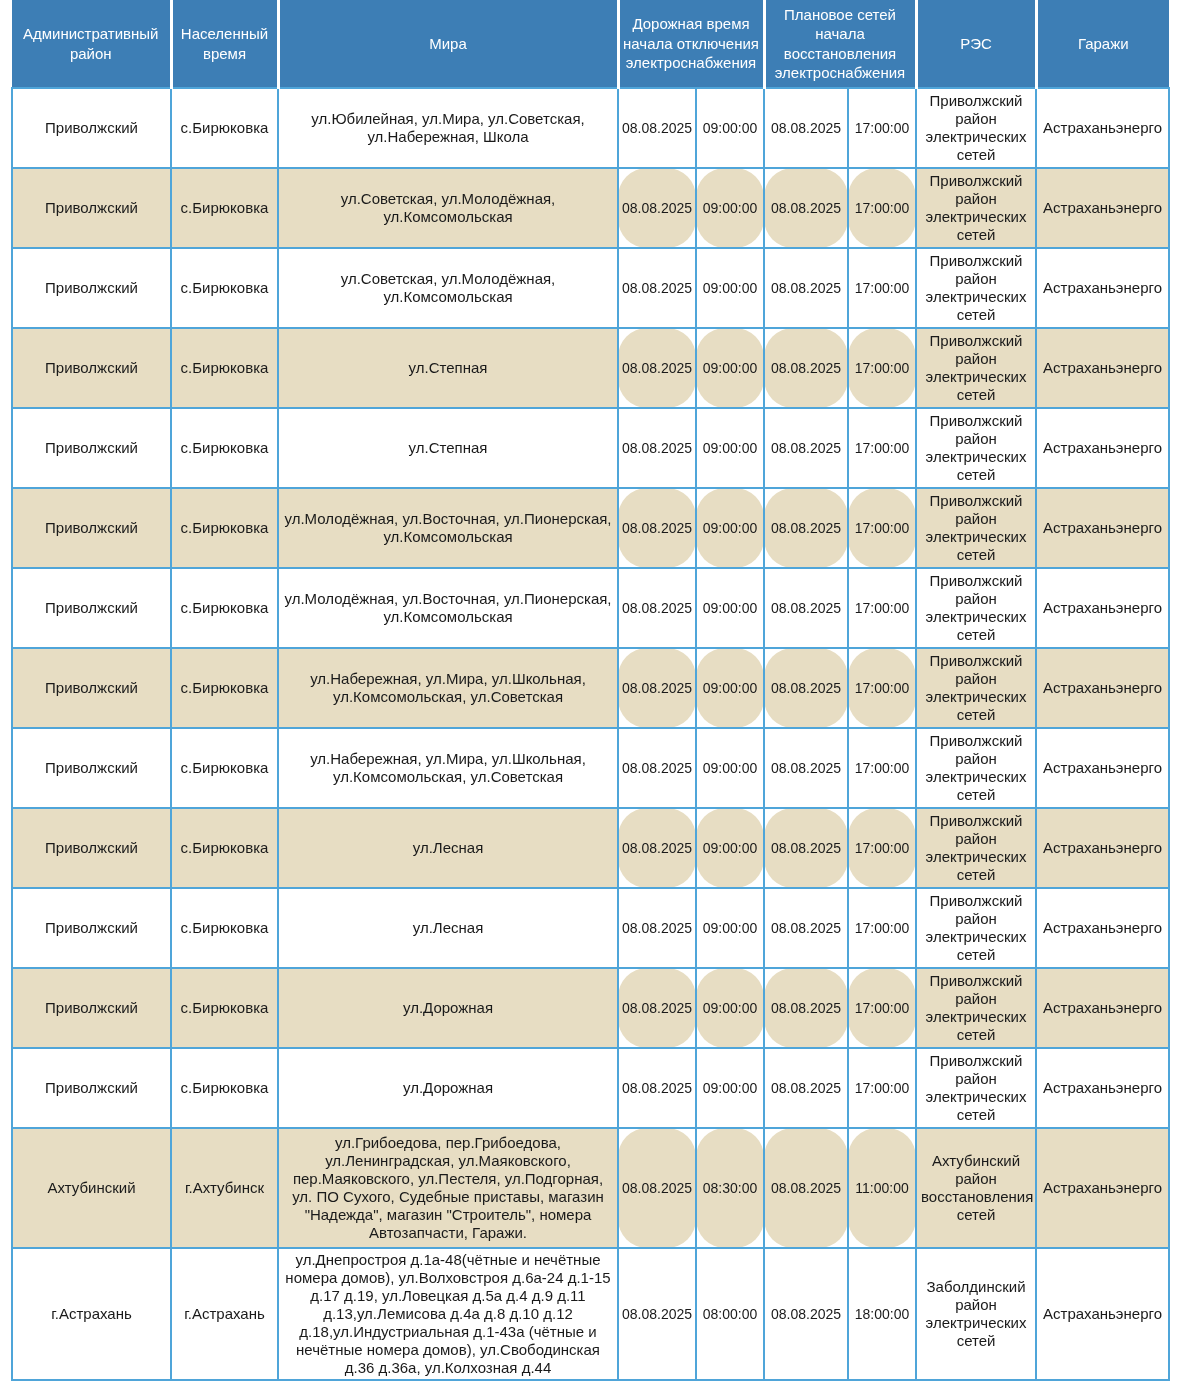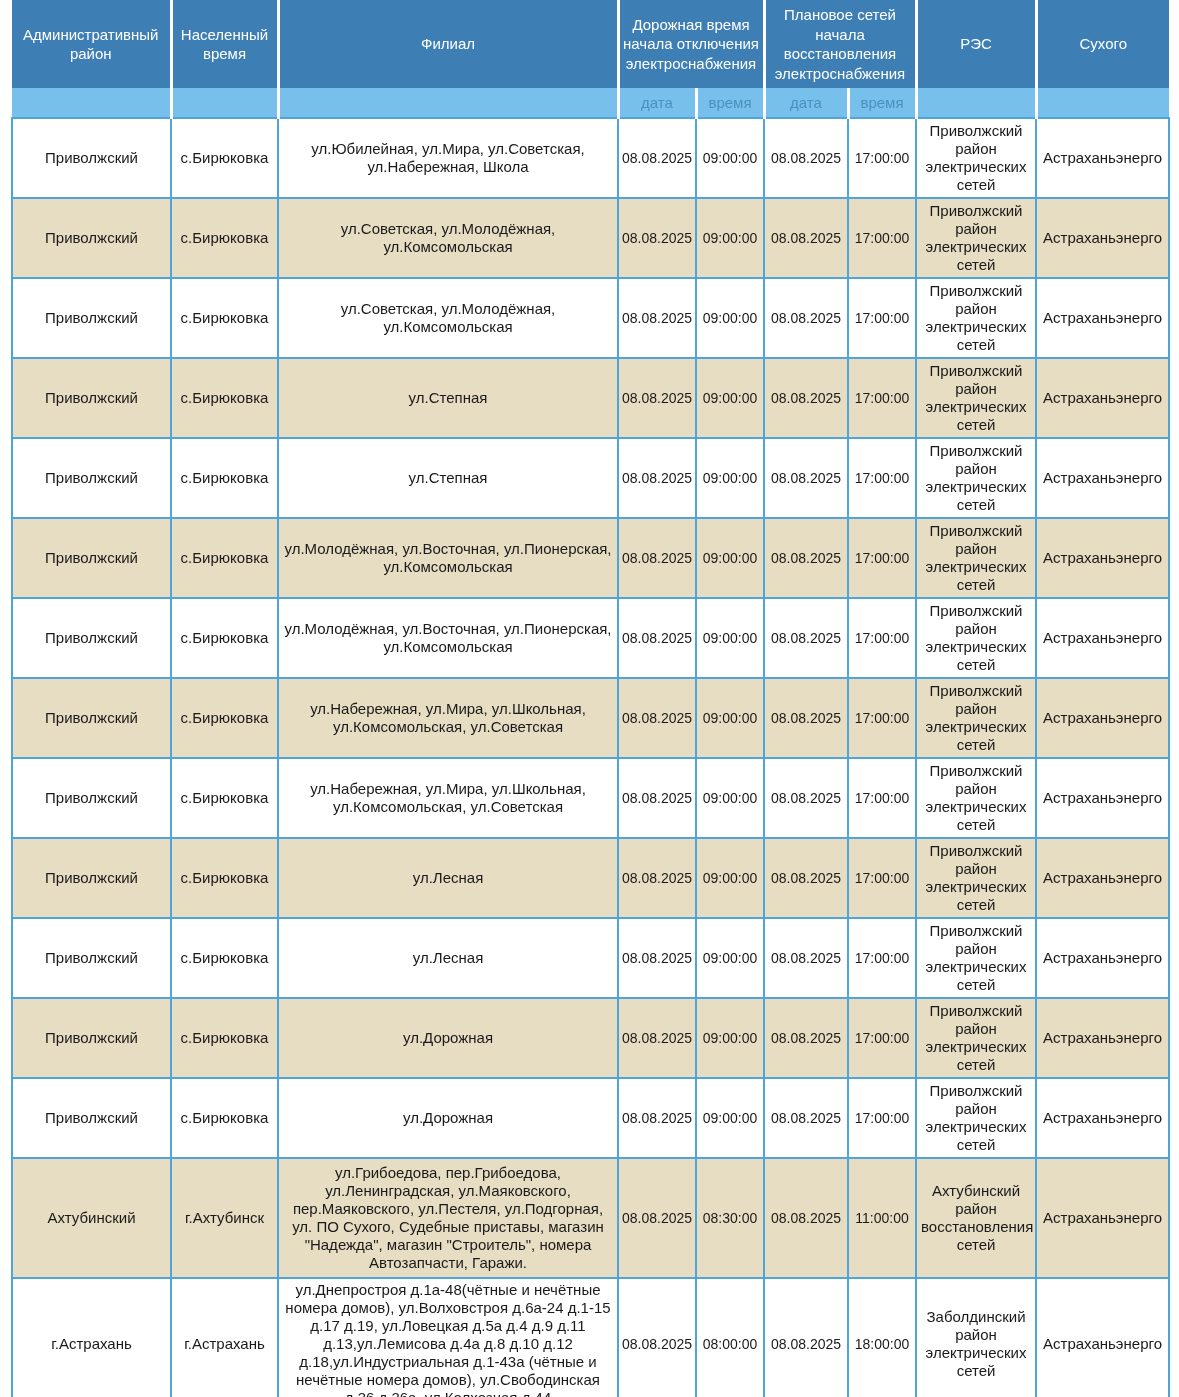--- a/index.html
+++ b/index.html
@@ -32,21 +32,21 @@
   
   tbody td{
     background:#ffffff;color:#1a1a1a;font-size:15px;line-height:1.2;
     text-align:center;vertical-align:middle;padding:2px 4px;
     border:2px solid #4fa5d9;
   }
   tbody tr.alt td{background:#e7ddc3;}
   tbody tr{height:80px;}
   tbody tr:nth-child(14){height:120px;}
   tbody tr:nth-child(15){height:119px;}
-  td.c-date,td.c-time{white-space:nowrap;font-size:14px;padding:2px 1px;}
+  td.c-date,td.c-time{white-space:nowrap;font-size:14px;padding:2px 1px;border-radius:29px;}
   td.c-street{padding:2px 4px;}
 </style>
 </head>
 <body>
 
 <div class="screen">
   <table class="outage">
     <colgroup>
       <col class="c1">
         <col class="c2">
@@ -55,36 +55,25 @@
         <col class="c5">
         <col class="c6">
         <col class="c7">
       <col class="c8">
         <col class="c9">
     </colgroup>
     <thead>
       <tr class="main-row">
         <th>Административный район</th>
         <th>Населенный время</th>
-        <th>Филиал</th>
+        <th>Мира</th>
         <th colspan="2">Дорожная время начала отключения электроснабжения</th>
         <th colspan="2">Плановое сетей начала восстановления электроснабжения</th>
         <th>РЭС</th>
-        <th>Сухого</th>
-      </tr>
-      <tr class="sub-row">
-        <th></th>
-        <th></th>
-        <th></th>
-        <th>дата</th>
-        <th>время</th>
-        <th>дата</th>
-        <th>время</th>
-        <th></th>
-        <th></th>
+        <th>Гаражи</th>
       </tr>
     </thead>
     <tbody>
         <tr>
     <td class="c-district">Приволжский</td>
     <td class="c-settlement">с.Бирюковка</td>
     <td class="c-street">ул.Юбилейная, ул.Мира, ул.Советская, ул.Набережная, Школа</td>
     <td class="c-date">08.08.2025</td>
     <td class="c-time">09:00:00</td>
     <td class="c-date">08.08.2025</td>

